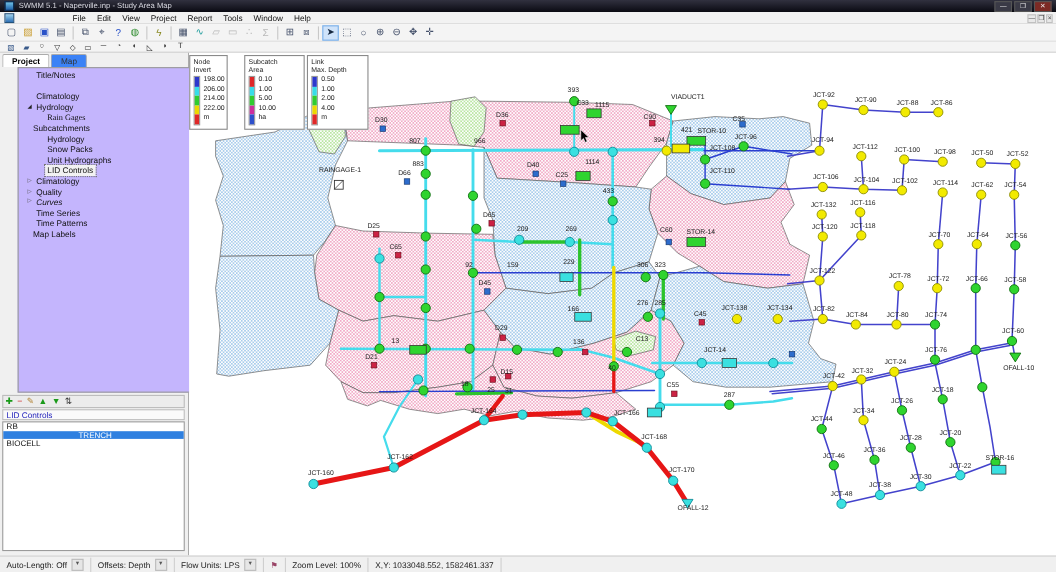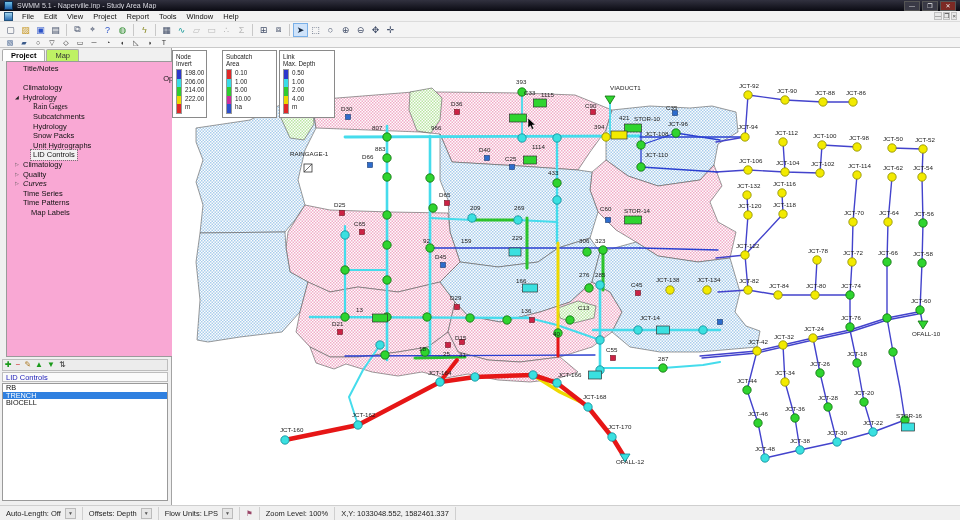--- a/index.html
+++ b/index.html
@@ -10,60 +10,60 @@
     background:linear-gradient(#31313f,#0a0a12);color:#d8d8e0;display:flex;align-items:center;
     padding:0 4px;box-sizing:border-box;font-size:7px;gap:4px;}
   .app-icon{width:7px;height:7px;background:linear-gradient(#6fc2e8,#1f5fa8);border:1px solid #0a2d55;}
   .titlebar .title{flex:1;white-space:nowrap;overflow:hidden;}
   .win-btns{display:flex;gap:2px;}
   .win-btn{width:14px;height:8px;background:#3a3a46;color:#eee;font-size:6px;line-height:8px;
     text-align:center;border:1px solid #555;}
   .win-btn.close{background:#7c2a24;}
   
   .menubar{position:absolute;left:0;top:11px;width:960px;height:11px;background:#f2f2f2;
-    border-bottom:1px solid #dcdcdc;display:flex;align-items:center;font-size:7.5px;box-sizing:border-box;padding:0 2px;}
+    border-bottom:1px solid #dcdcdc;display:flex;align-items:center;font-size:7.5px;box-sizing:border-box;padding:0 2px;gap:44px;}
   .doc-icon{width:7px;height:7px;background:linear-gradient(#9fd4ef,#2d6fb4);border:1px solid #23527c;margin:0 4px 0 2px;}
   .menu-item{padding:0 5px;line-height:11px;}
   .menubar .spacer{flex:1;}
   .mdi-btn{width:12px;height:9px;font-size:6px;line-height:9px;text-align:center;color:#444;
     border:1px solid #c0c0c0;background:#e8e8e8;margin-right:1px;}
   
   .tb1{position:absolute;left:0;top:22px;width:960px;height:16px;background:#f4f4f4;
     border-bottom:1px solid #dadada;display:flex;align-items:center;padding:0 3px;box-sizing:border-box;}
   .tb2{position:absolute;left:0;top:38px;width:960px;height:10px;background:#f4f4f4;
     border-bottom:1px solid #c9c9c9;display:flex;align-items:center;padding:0 3px;box-sizing:border-box;}
   .tbtn{width:15px;height:14px;display:flex;align-items:center;justify-content:center;
     font-size:9px;border:1px solid transparent;box-sizing:border-box;}
   .tb2 .tbtn{width:14px;height:9px;font-size:7px;}
   .tbtn.active{background:#cfe3fa;border:1px solid #7ab0e8;}
   .tbtn.disabled{color:#b8b8b8!important;}
   .tbsep{width:1px;height:12px;background:#c8c8c8;margin:0 3px;}
   
   .leftpanel{position:absolute;left:0;top:48px;width:172px;height:457px;background:#f0f0f0;
     border-right:1px solid #a3a3a3;box-sizing:border-box;}
   .tabs{position:absolute;left:2px;top:1px;height:12px;display:flex;gap:1px;}
-  .tab{padding:0 8px;line-height:12px;font-size:7.5px;background:#bef264;border:1px solid #ababab;
+  .tab{padding:0 8px;line-height:12px;font-size:7.5px;background:#3b82f6;border:1px solid #ababab;
     border-bottom:none;border-radius:2px 2px 0 0;color:#333;}
   .tab.active{background:#fff;font-weight:bold;color:#000;}
-  .treebox{position:absolute;left:6px;top:13px;width:186px;height:296px;background:#f9a8d4;
+  .treebox{position:absolute;left:16px;top:13px;width:186px;height:296px;background:#c4b5fd;
     border:1px solid #9a9a9a;overflow:hidden;font-size:7.5px;box-sizing:border-box;padding-top:2px;}
   .trow{height:9.6px;line-height:9.6px;white-space:nowrap;display:flex;align-items:center;}
   .texp{width:8px;display:inline-block;text-align:center;font-size:5px;color:#555;flex:none;}
   .texp.open{color:#222;}
   .tlabel{padding:0 2px;}
   .tlabel.focused{outline:1px dotted #777;background:#f2f2f2;}
   .btoolbar{position:absolute;left:2px;top:311px;width:166px;height:12px;background:#ececec;
     border:1px solid #bdbdbd;display:flex;align-items:center;box-sizing:border-box;padding:0 2px;gap:4px;}
   .bicon{font-size:8px;line-height:10px;}
   .bheader{position:absolute;left:2px;top:324px;width:166px;height:10px;line-height:10px;
     background:#fafafa;border:1px solid #bdbdbd;box-sizing:border-box;color:#2323bb;font-size:7.5px;padding-left:3px;}
   .blist{position:absolute;left:2px;top:335px;width:166px;height:118px;background:#fff;
     border:1px solid #9a9a9a;box-sizing:border-box;font-size:7.3px;}
   .brow{height:7.6px;line-height:7.6px;padding-left:3px;}
-  .brow.selected{background:#2f80e0;color:#fff;}
+  .brow.selected{background:#2f80e0;color:#fff;text-align:center;}
   
   .maparea{position:absolute;left:172px;top:48px;width:788px;height:457px;background:#fff;}
   .maparea svg{position:absolute;left:0;top:0;}
   .legend{position:absolute;top:2px;background:#fff;border:1px solid #8a8a8a;box-sizing:border-box;
     font-size:6.3px;padding:2px 2px 1px 3px;height:68px;}
   .legend:nth-child(1){left:2px;width:44px;}
   .legend:nth-child(2){left:50px;width:55px;}
   .legend:nth-child(3){left:107px;width:56px;}
   .lg-title{line-height:7px;color:#222;}
   .lg-body{display:flex;margin-top:2px;gap:3px;}
@@ -163,21 +163,21 @@
         <span class="tlabel">Climatology</span>
       </div>
       <div class="trow" style="padding-left: 6px;">
         <span class="texp open">◢</span>
         <span class="tlabel">Hydrology</span>
       </div>
       <div class="trow" style="padding-left: 16px; font-family: Liberation Serif, serif;">
         <span class="texp"></span>
         <span class="tlabel">Rain Gages</span>
       </div>
-      <div class="trow" style="padding-left: 16px;">
+      <div class="trow" style="padding-left: 3px;">
         <span class="texp"></span>
         <span class="tlabel">Subcatchments</span>
       </div>
       <div class="trow" style="padding-left: 16px;">
         <span class="texp"></span>
         <span class="tlabel">Hydrology</span>
       </div>
       <div class="trow" style="padding-left: 16px;">
         <span class="texp"></span>
         <span class="tlabel">Snow Packs</span>
@@ -203,21 +203,21 @@
         <span class="tlabel">Curves</span>
       </div>
       <div class="trow" style="padding-left: 6px;">
         <span class="texp"></span>
         <span class="tlabel">Time Series</span>
       </div>
       <div class="trow" style="padding-left: 6px;">
         <span class="texp"></span>
         <span class="tlabel">Time Patterns</span>
       </div>
-      <div class="trow" style="padding-left: 14px; align-items: flex-end;">
+      <div class="trow" style="padding-left: 3px; align-items: flex-end;">
         <span class="texp"></span>
         <span class="tlabel">Map Labels</span>
       </div>
     </div>
   <div class="btoolbar" id="browser-toolbar">
       <span class="bicon" style="color: rgb(26, 154, 26);">✚</span>
       <span class="bicon" style="color: rgb(204, 34, 34);">−</span>
       <span class="bicon" style="color: rgb(176, 128, 48);">✎</span>
       <span class="bicon" style="color: rgb(26, 154, 26);">▲</span>
       <span class="bicon" style="color: rgb(26, 154, 26);">▼</span>

